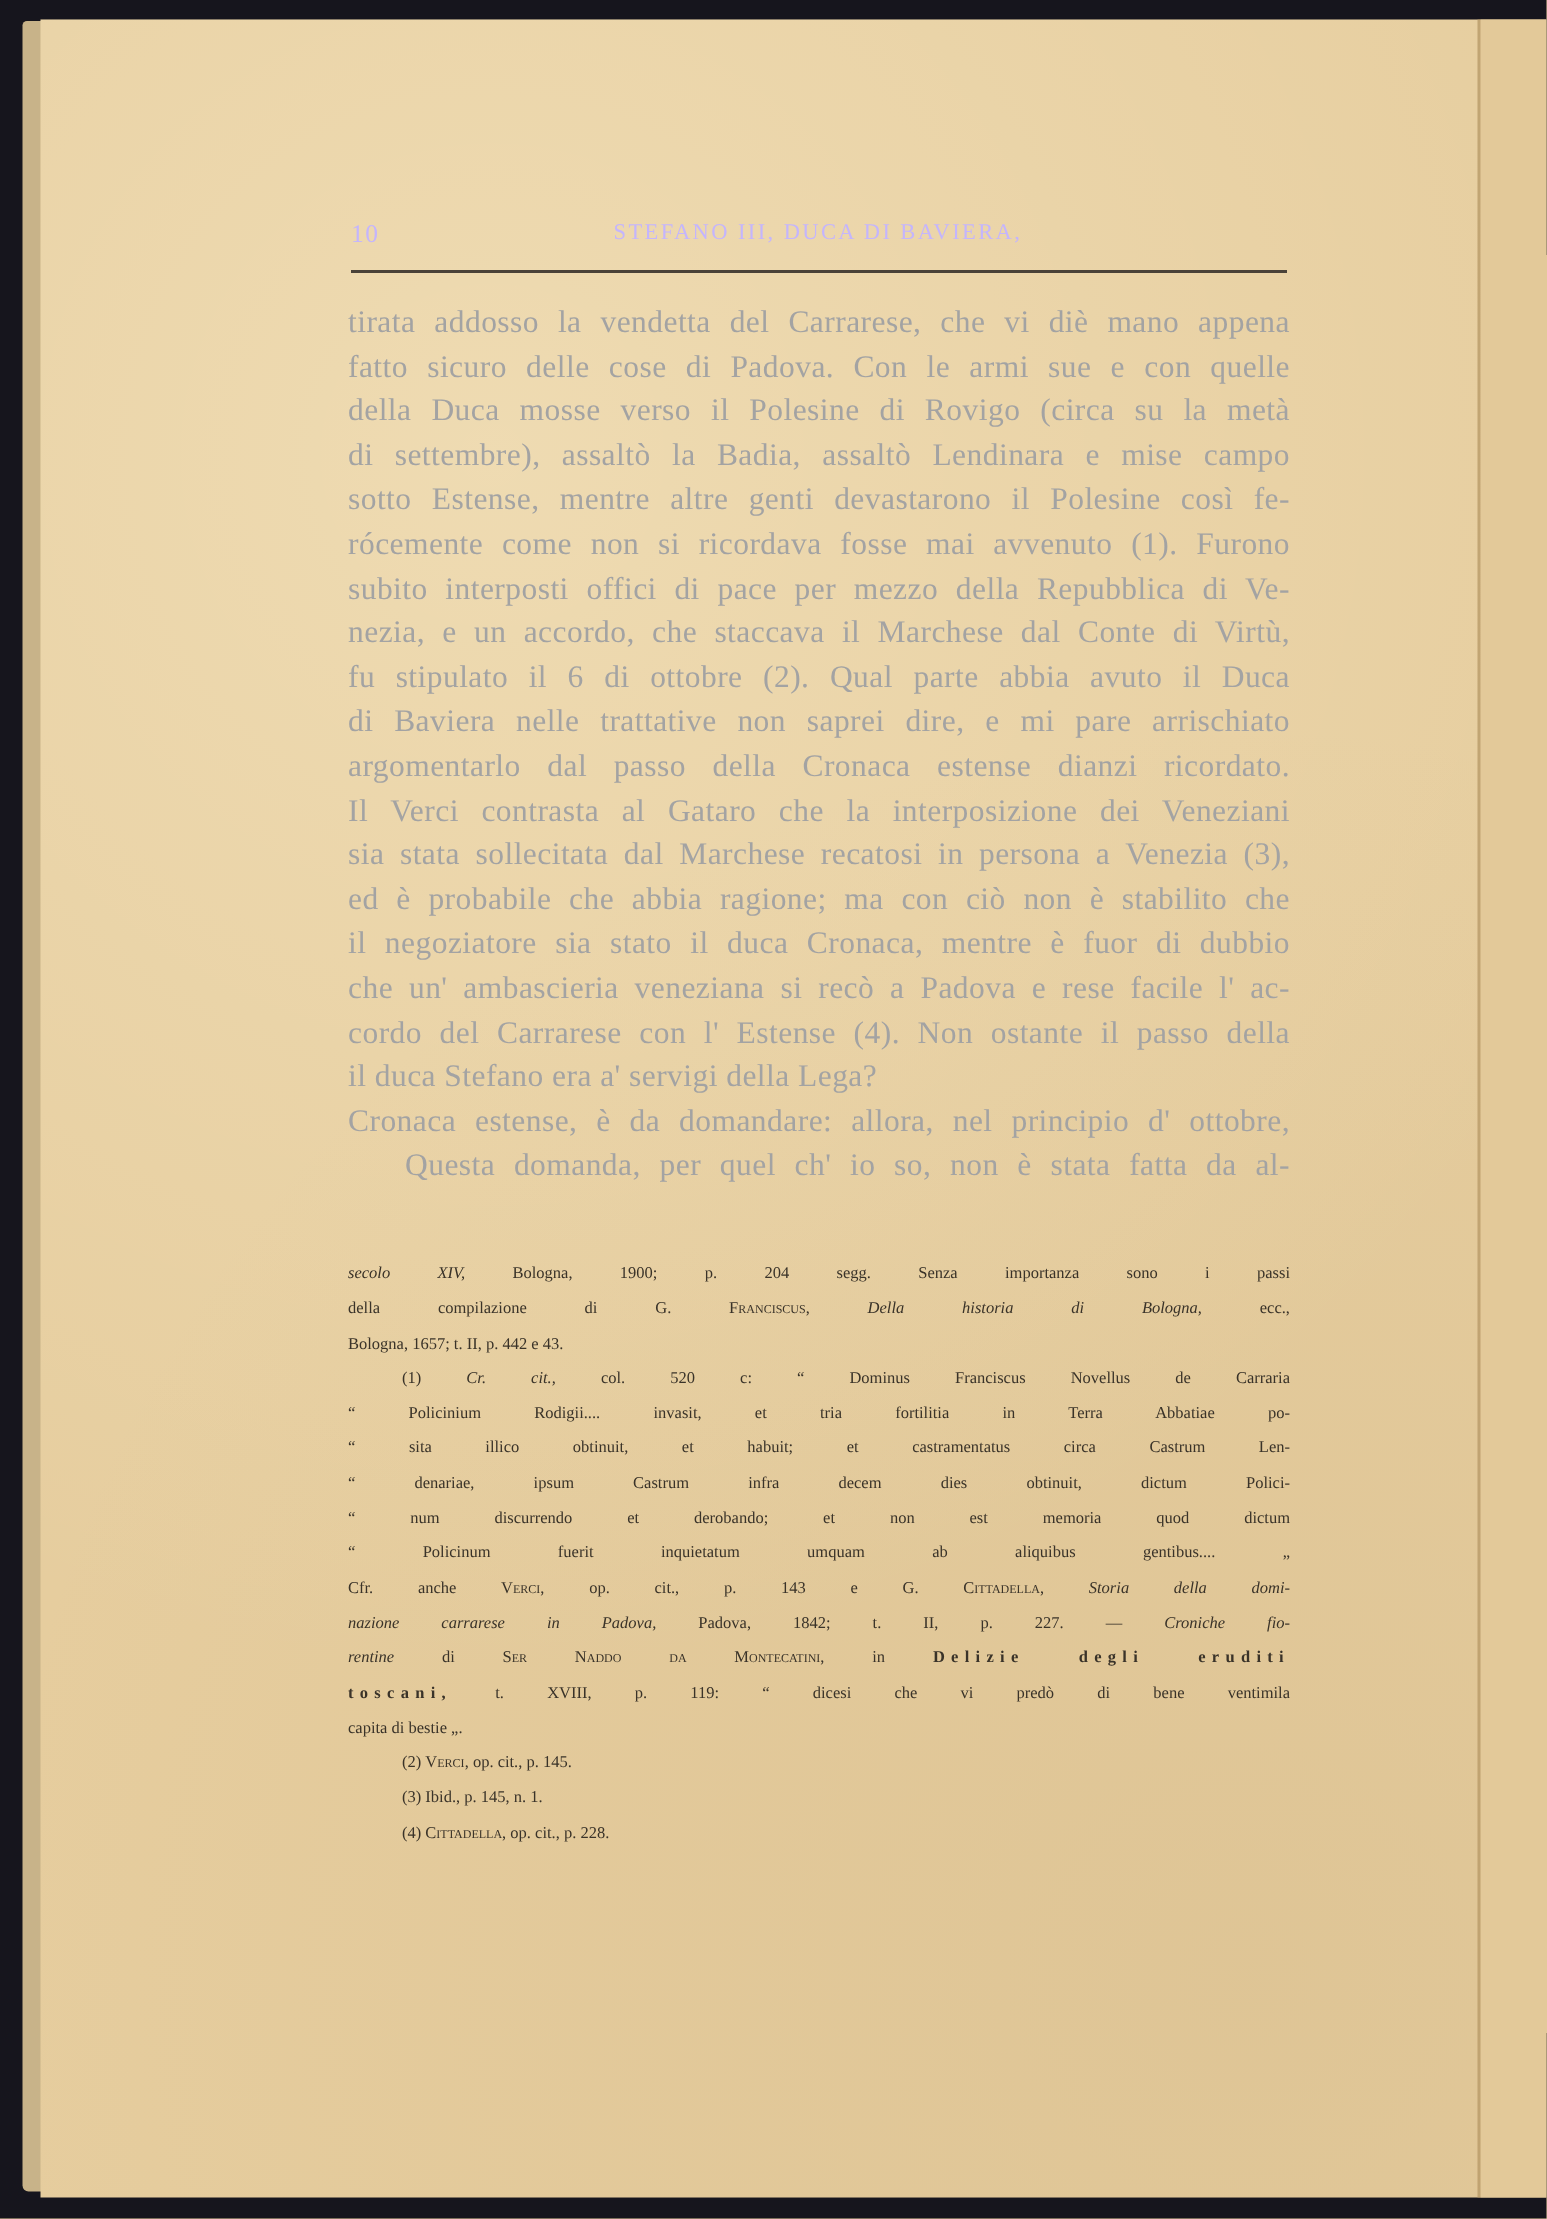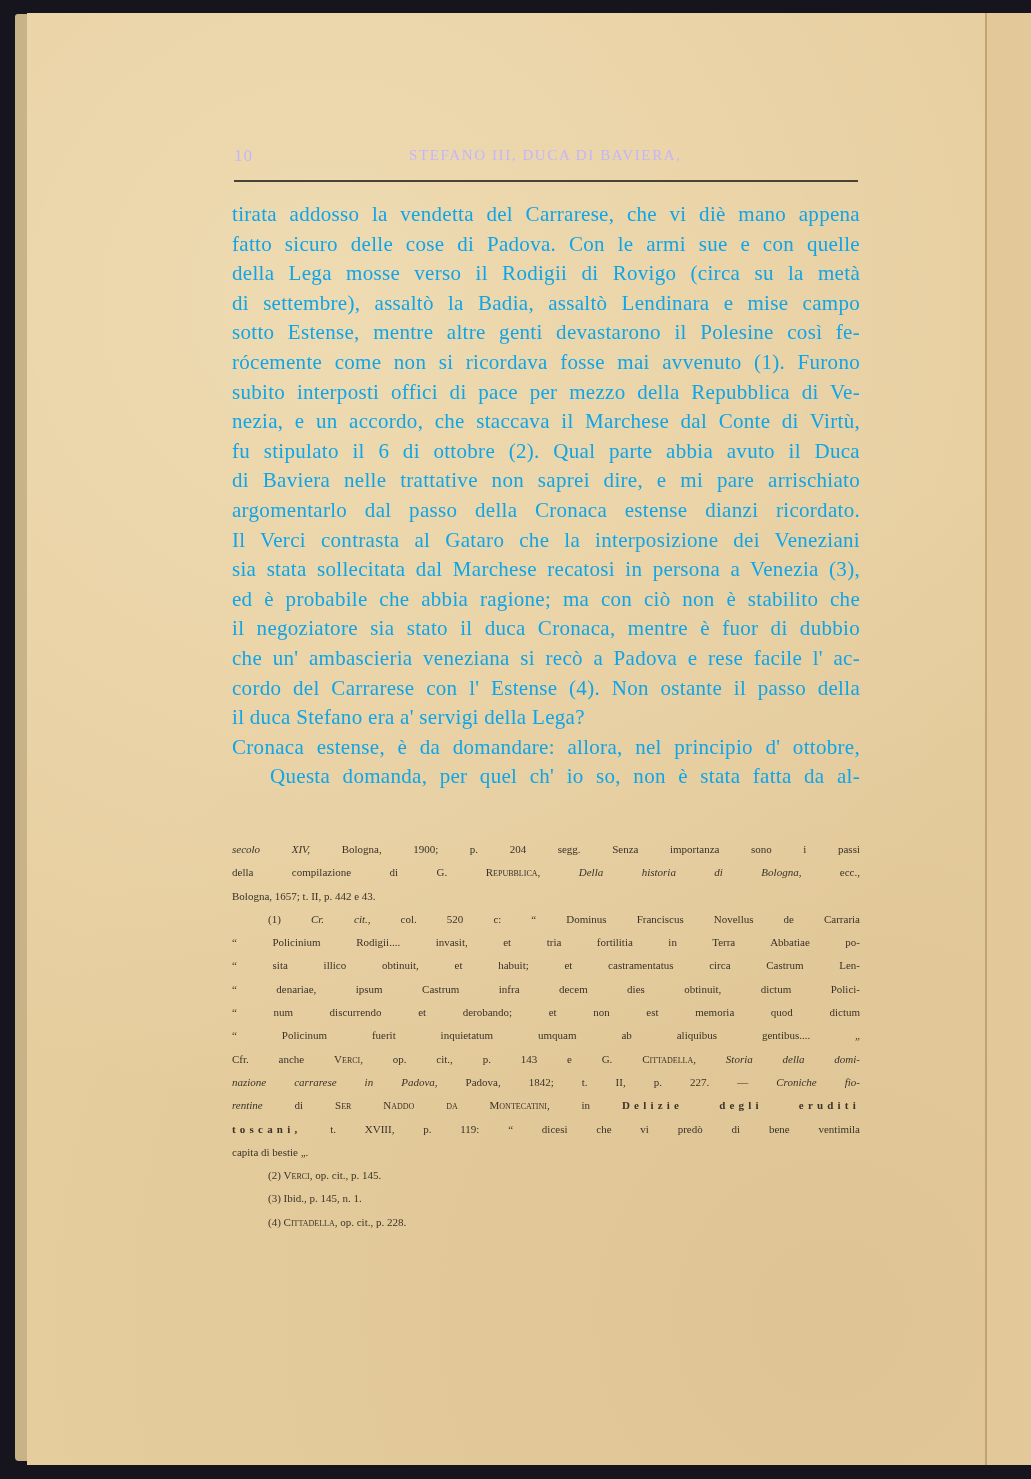--- a/index.html
+++ b/index.html
@@ -80,21 +80,21 @@
       top: 180px;
       width: 624px;
       height: 2px;
       background: #4a4238;
     }
     .body-text {
       position: absolute;
       left: 232px;
       top: 200px;
       width: 628px;
-      color: #0ea5e9;
+      color: #a3a3a3;
       font-size: 21px;
       line-height: 29.6px;
     }
     .body-line {
       display: block;
       text-align: justify;
       text-align-last: justify;
       white-space: nowrap;
       height: 29.6px;
       letter-spacing: 0.3px;
@@ -148,21 +148,21 @@
 
 <div class="running-head">
   <span class="page-number">10</span>
   <span class="header-title">STEFANO III, DUCA DI BAVIERA,</span>
 </div>
 <div class="header-rule"></div>
 
 <div class="body-text">
   <span class="body-line">tirata addosso la vendetta del Carrarese, che vi diè mano appena</span>
   <span class="body-line">fatto sicuro delle cose di Padova. Con le armi sue e con quelle</span>
-  <span class="body-line">della Lega mosse verso il Rodigii di Rovigo (circa su la metà</span>
+  <span class="body-line">della Duca mosse verso il Polesine di Rovigo (circa su la metà</span>
   <span class="body-line">di settembre), assaltò la Badia, assaltò Lendinara e mise campo</span>
   <span class="body-line">sotto Estense, mentre altre genti devastarono il Polesine così fe-</span>
   <span class="body-line">rócemente come non si ricordava fosse mai avvenuto (1). Furono</span>
   <span class="body-line">subito interposti offici di pace per mezzo della Repubblica di Ve-</span>
   <span class="body-line">nezia, e un accordo, che staccava il Marchese dal Conte di Virtù,</span>
   <span class="body-line">fu stipulato il 6 di ottobre (2). Qual parte abbia avuto il Duca</span>
   <span class="body-line">di Baviera nelle trattative non saprei dire, e mi pare arrischiato</span>
   <span class="body-line">argomentarlo dal passo della Cronaca estense dianzi ricordato.</span>
   <span class="body-line">Il Verci contrasta al Gataro che la interposizione dei Veneziani</span>
   <span class="body-line">sia stata sollecitata dal Marchese recatosi in persona a Venezia (3),</span>
@@ -170,21 +170,21 @@
   <span class="body-line">il negoziatore sia stato il duca Cronaca, mentre è fuor di dubbio</span>
   <span class="body-line">che un' ambascieria veneziana si recò a Padova e rese facile l' ac-</span>
   <span class="body-line">cordo del Carrarese con l' Estense (4). Non ostante il passo della</span>
   <span class="body-line last">il duca Stefano era a' servigi della Lega?</span>
   <span class="body-line">Cronaca estense, è da domandare: allora, nel principio d' ottobre,</span>
   <span class="body-line indent">Questa domanda, per quel ch' io so, non è stata fatta da al-</span>
 </div>
 
 <div class="footnotes">
   <span class="fn-line"><span class="it">secolo XIV,</span><span> Bologna, 1900; p. 204 segg. Senza importanza sono i passi</span></span>
-  <span class="fn-line"><span>della compilazione di G. </span><span class="sc">Repubblica</span><span>, </span><span class="it">Della historia di Bologna,</span><span> ecc.,</span></span>
+  <span class="fn-line"><span>della compilazione di G. </span><span class="sc">Franciscus</span><span>, </span><span class="it">Della historia di Bologna,</span><span> ecc.,</span></span>
   <span class="fn-line last">Bologna, 1657; t. II, p. 442 e 43.</span>
 
   <span class="fn-line indent"><span>(1) </span><span class="it">Cr. cit.,</span><span> col. 520 c: “ Dominus Franciscus Novellus de Carraria</span></span>
   <span class="fn-line">“ Policinium Rodigii.... invasit, et tria fortilitia in Terra Abbatiae po-</span>
   <span class="fn-line">“ sita illico obtinuit, et habuit; et castramentatus circa Castrum Len-</span>
   <span class="fn-line">“ denariae, ipsum Castrum infra decem dies obtinuit, dictum Polici-</span>
   <span class="fn-line">“ num discurrendo et derobando; et non est memoria quod dictum</span>
   <span class="fn-line">“ Policinum fuerit inquietatum umquam ab aliquibus gentibus.... „</span>
   <span class="fn-line"><span>Cfr. anche </span><span class="sc">Verci</span><span>, op. cit., p. 143 e G. </span><span class="sc">Cittadella</span><span>, </span><span class="it">Storia della domi-</span></span>
   <span class="fn-line"><span class="it">nazione carrarese in Padova,</span><span> Padova, 1842; t. II, p. 227. — </span><span class="it">Croniche fio-</span></span>

